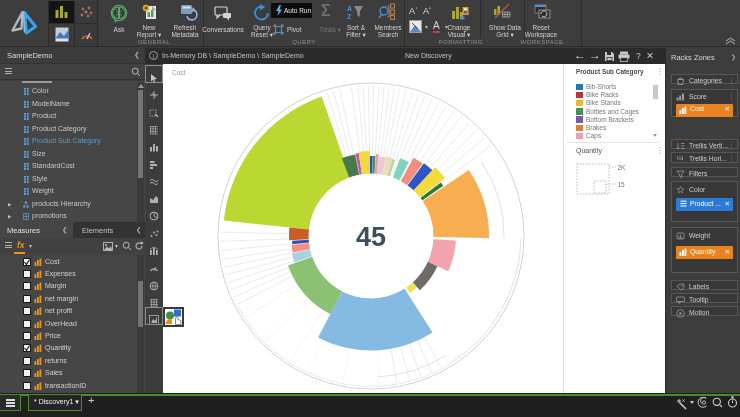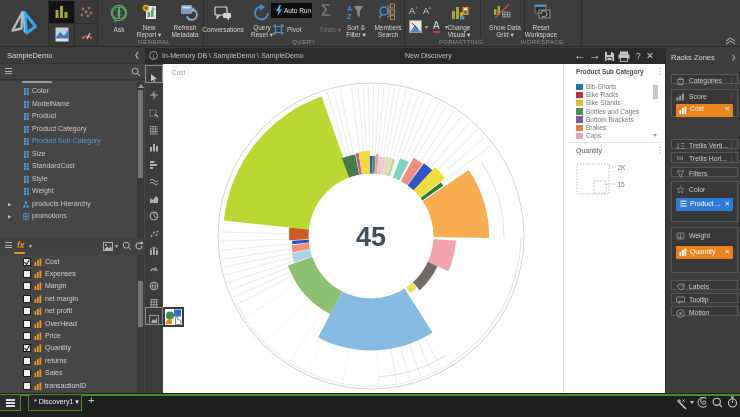--- a/index.html
+++ b/index.html
@@ -279,20 +279,30 @@
         <span style="position:absolute;left:32px;top:1px;font-size:7px;color:#c8c8c8;">products Hierarchy</span>
       </div>
       <div class="abs" style="left: 0px; top: 130px; width: 134px; height: 12.5px;">
         <span style="position:absolute;left:8px;top:3px;font-size:4.5px;color:#bbb;">▶</span>
         <svg style="position:absolute;left:23px;top:2px;" width="6" height="7" viewBox="0 0 6 7">
           <path d="M0.5,0.5 h5 v6 h-5 z M0.5,3.5 h5 M3,0.5 v6" stroke="#5b9bd5" stroke-width="0.7" fill="none"></path>
         </svg>
         <span style="position:absolute;left:32px;top:1px;font-size:7px;color:#c8c8c8;">promotions</span>
       </div>
     </div>
+  <div class="abs" style="left:0;top:174px;width:145px;height:16px;">
+    <div class="abs" style="left:0;top:0;width:72px;height:16px;background:#464646;">
+      <div class="abs" style="left:7px;top:4px;font-size:7.5px;color:#e0e0e0;">Measures</div>
+      <div class="abs" style="left:62px;top:4px;font-size:6.5px;color:#aaa;">❮</div>
+    </div>
+    <div class="abs" style="left:73px;top:0;width:72px;height:16px;background:#333333;">
+      <div class="abs" style="left:9px;top:4px;font-size:7.5px;color:#c0c0c0;">Elements</div>
+      <div class="abs" style="left:63px;top:4px;font-size:6.5px;color:#aaa;">❮</div>
+    </div>
+  </div>
   <div class="abs" style="left:0;top:190px;width:145px;height:17px;background:#414141;">
     <div class="abs" style="left:5px;top:4px;width:7px;height:7px;">
       <div style="height:1px;background:#b0b0b0;margin-bottom:1.7px;"></div>
         <div style="height:1px;background:#b0b0b0;margin-bottom:1.7px;"></div>
         <div style="height:1px;background:#b0b0b0;"></div>
     </div>
     <div class="abs" style="left:17px;top:2px;font-size:8.5px;color:#e8941e;font-style:italic;font-weight:bold;">fx</div>
     <div class="abs" style="left:29px;top:4px;font-size:6px;color:#bbb;">▾</div>
     <div class="abs" style="left:14px;top:14px;width:11px;height:2px;background:#e8941e;"></div>
     <svg class="abs" style="left:103px;top:4px" width="10" height="9" viewBox="0 0 10 9">

